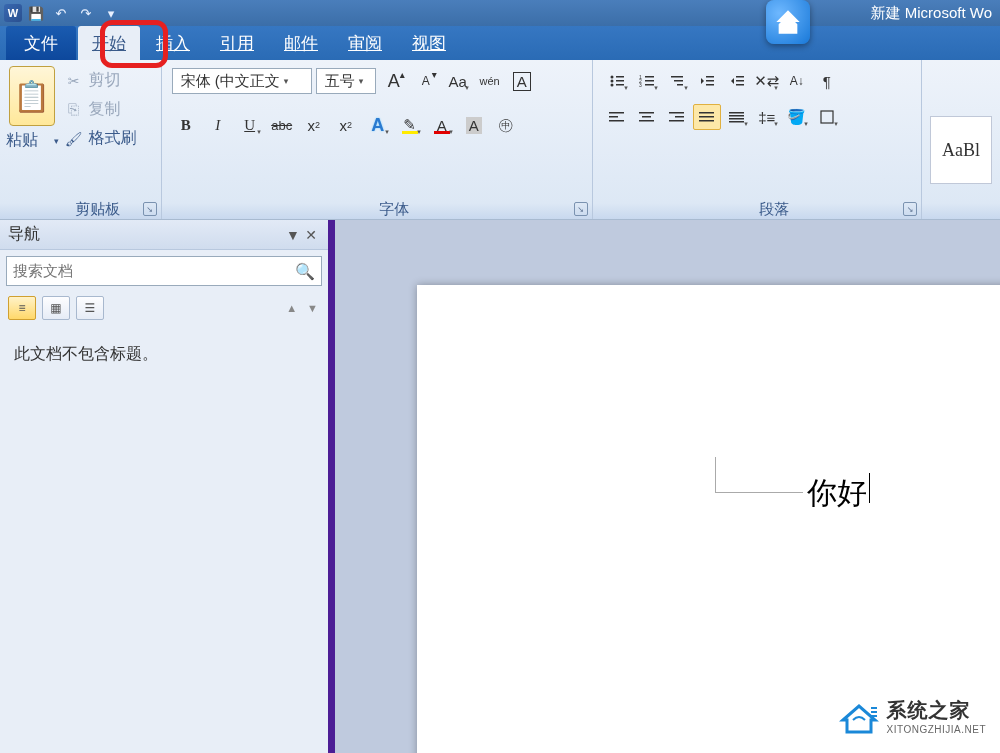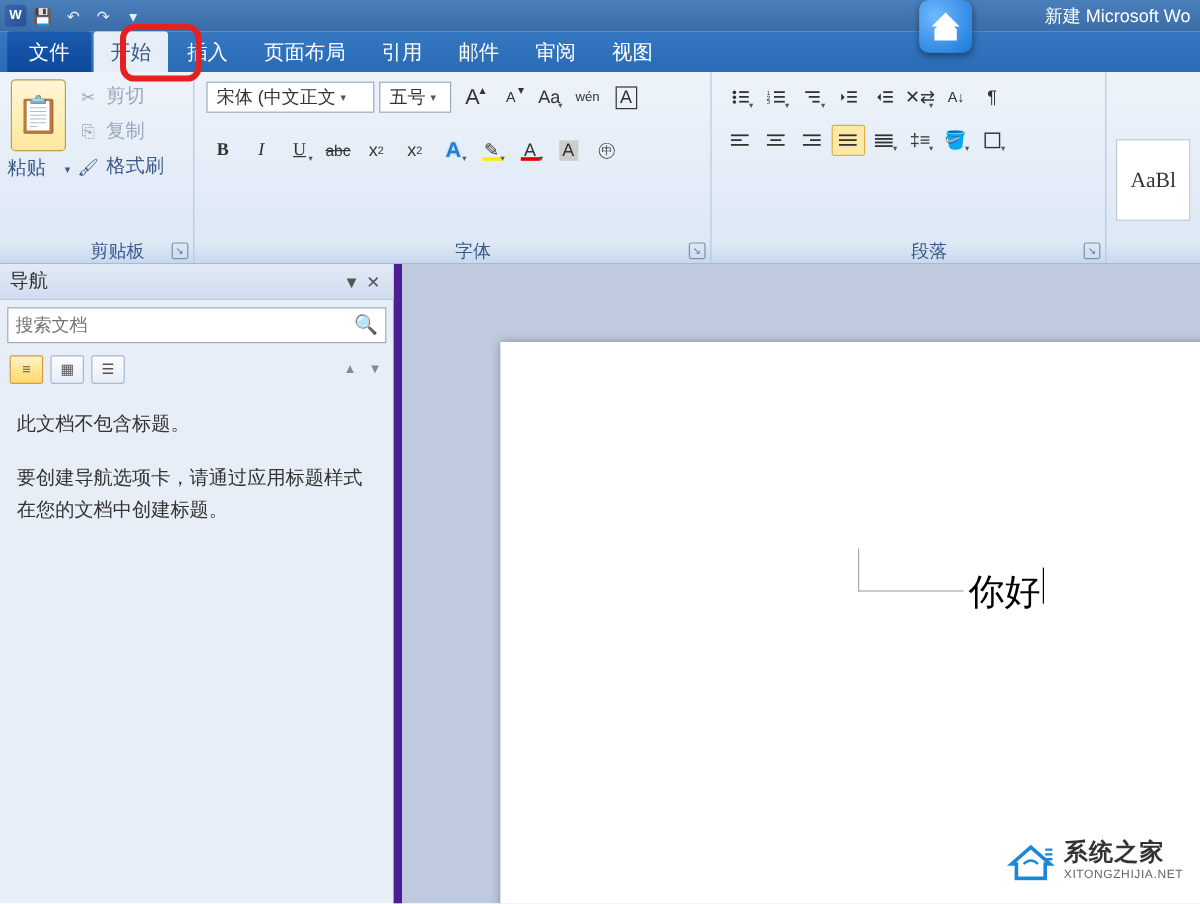--- a/index.html
+++ b/index.html
@@ -8,21 +8,21 @@
 
 .titlebar { height:26px; background:linear-gradient(to bottom,#4a7ebb,#3b6ea8); display:flex; align-items:center; padding:2px 4px; gap:3px; position:relative; }
 .titlebar .app-icon { width:18px; height:18px; background:linear-gradient(135deg,#3868b0,#2a5090); border-radius:3px; display:flex; align-items:center; justify-content:center; color:#fff; font-size:11px; font-weight:bold; }
 .qat-btn { width:22px; height:20px; border:1px solid transparent; border-radius:2px; display:flex; align-items:center; justify-content:center; color:#e8f0ff; font-size:13px; cursor:pointer; }
 .title-text { position:absolute; right:8px; color:#fff; font-size:15px; white-space:nowrap; }
 .floating-badge { position:absolute; right:190px; top:0; width:44px; height:44px; background:radial-gradient(circle at 30% 30%,#6eb8ff,#1878d8); border-radius:8px; box-shadow:0 2px 6px rgba(0,0,0,0.4); display:flex; align-items:center; justify-content:center; color:#fff; font-size:24px; z-index:5; }
 
 
 .tabs { height:34px; background:linear-gradient(to bottom,#3677c2,#2a6bb5); display:flex; align-items:stretch; padding-left:6px; gap:2px; }
 .file-tab { background:linear-gradient(to bottom,#1a5bb0,#0d489c); color:#fff; padding:0 18px; display:flex; align-items:center; font-size:17px; border-radius:3px 3px 0 0; cursor:pointer; }
-.tab { color:#fff; padding:0 14px; display:flex; align-items:center; font-size:17px; cursor:pointer; border-radius:3px 3px 0 0; }
+.tab { color:#fff; padding:0 14px; display:flex; align-items:center; font-size:17px; cursor:pointer; border-radius:3px 3px 0 0;text-decoration:underline; }
 .tab.active { background:#e8eef7; color:#3a5a8a; }
 .hilite-box { position:absolute; left:100px; top:20px; width:68px; height:48px; border:5px solid #e62020; border-radius:12px; z-index:10; pointer-events:none; }
 
 
 .ribbon { height:160px; background:linear-gradient(to bottom,#eef3fa 0%,#dde8f5 90%,#c8d8ee 100%); border-bottom:1px solid #a8bad0; display:flex; }
 .group { border-right:1px solid #b8c8de; display:flex; flex-direction:column; }
 .group-body { flex:1; display:flex; align-items:flex-start; padding:6px; gap:6px; }
 .group-label { height:24px; display:flex; align-items:flex-end; justify-content:center; font-size:15px; color:#3a5a8a; position:relative;padding-left:35px; }
 .group-label .launcher { position:absolute; right:4px; bottom:3px; width:14px; height:14px; border:1px solid #7a92b0; border-radius:2px; cursor:pointer; display:flex; align-items:center; justify-content:center; font-size:8px; color:#5a7090; }
 
@@ -55,21 +55,21 @@
 .styles-group .group-body { padding:8px;margin-top:48px; }
 .style-card { width:62px; height:68px; border:1px solid #c0c8d8; background:#fff; display:flex; align-items:center; justify-content:center; font-size:18px; font-family:"SimSun",serif; color:#333; cursor:pointer; }
 
 
 .lower { display:flex; height:calc(753px - 26px - 34px - 160px); }
 .nav-pane { width:335px; background:#e8eef7; border-right:7px solid #4c1d95; display:flex; flex-direction:column; }
 .nav-header { height:30px; background:linear-gradient(to bottom,#e2eaf6,#d0dcee); display:flex; align-items:center; padding:0 8px; font-size:16px; color:#333; border-bottom:1px solid #b8c8de; }
 .nav-header .spacer { flex:1; }
 .nav-hbtn { width:18px; height:18px; color:#555; cursor:pointer; display:flex; align-items:center; justify-content:center; font-size:14px; }
 .nav-search { margin:6px; height:30px; border:1px solid #9ab; background:#fff; display:flex; align-items:center; padding:0 6px; }
-.nav-search input { flex:1; border:none; outline:none; font-size:15px; color:#333; background:transparent; }
+.nav-search input { flex:1; border:none; outline:none; font-size:15px; color:#333; background:transparent;font-family:Liberation Serif, serif; }
 .nav-search .mag { width:20px; height:20px; color:#2a6bb5; font-size:16px; display:flex; align-items:center; justify-content:center; cursor:pointer; }
 .nav-tabs { display:flex; align-items:center; padding:4px 8px; gap:6px; }
 .nav-tab-btn { width:28px; height:24px; border:1px solid #a8b8ce; background:linear-gradient(#fdfdff,#e6ecf6); border-radius:2px; cursor:pointer; display:flex; align-items:center; justify-content:center; font-size:12px; color:#555; }
 .nav-tab-btn.active { background:linear-gradient(#fff2c8,#ffd86a); border-color:#d0a030; }
 .nav-tabs .spacer { flex:1; }
 .nav-tabs .arrow { color:#888; font-size:11px; cursor:pointer; padding:0 2px; }
 .nav-text { padding:16px 14px; font-size:16px; color:#333; line-height:1.7; }
 .nav-text p { margin-bottom:18px; }
 
 .doc-area { flex:1; background:#bfcade; position:relative; overflow:hidden;padding-left:12px; }
@@ -100,21 +100,20 @@
       </svg>
   </div>
 </div>
 
 <div class="hilite-box"></div>
 
 <div class="tabs">
   <div class="file-tab">文件</div>
   <div class="tab active">开始</div>
   <div class="tab">插入</div>
-  <div class="tab">页面布局</div>
   <div class="tab">引用</div>
   <div class="tab">邮件</div>
   <div class="tab">审阅</div>
   <div class="tab">视图</div>
 </div>
 
 <div class="ribbon">
 
   <div class="group" style="width:162px">
     <div class="group-body">
@@ -334,21 +333,20 @@
     <div class="nav-tabs">
       <div class="nav-tab-btn active">≡</div>
       <div class="nav-tab-btn">▦</div>
       <div class="nav-tab-btn">☰</div>
       <span class="spacer"></span>
       <span class="arrow">▲</span>
       <span class="arrow">▼</span>
     </div>
     <div class="nav-text">
       <p>此文档不包含标题。</p>
-      <p>要创建导航选项卡，请通过应用标题样式在您的文档中创建标题。</p>
     </div>
   </div>
 
   <div class="doc-area">
     <div class="page">
       <div class="cursor-mark"></div>
       <div class="doc-text">
           <span>你好</span>
           <span class="text-cursor"></span>
         </div>

